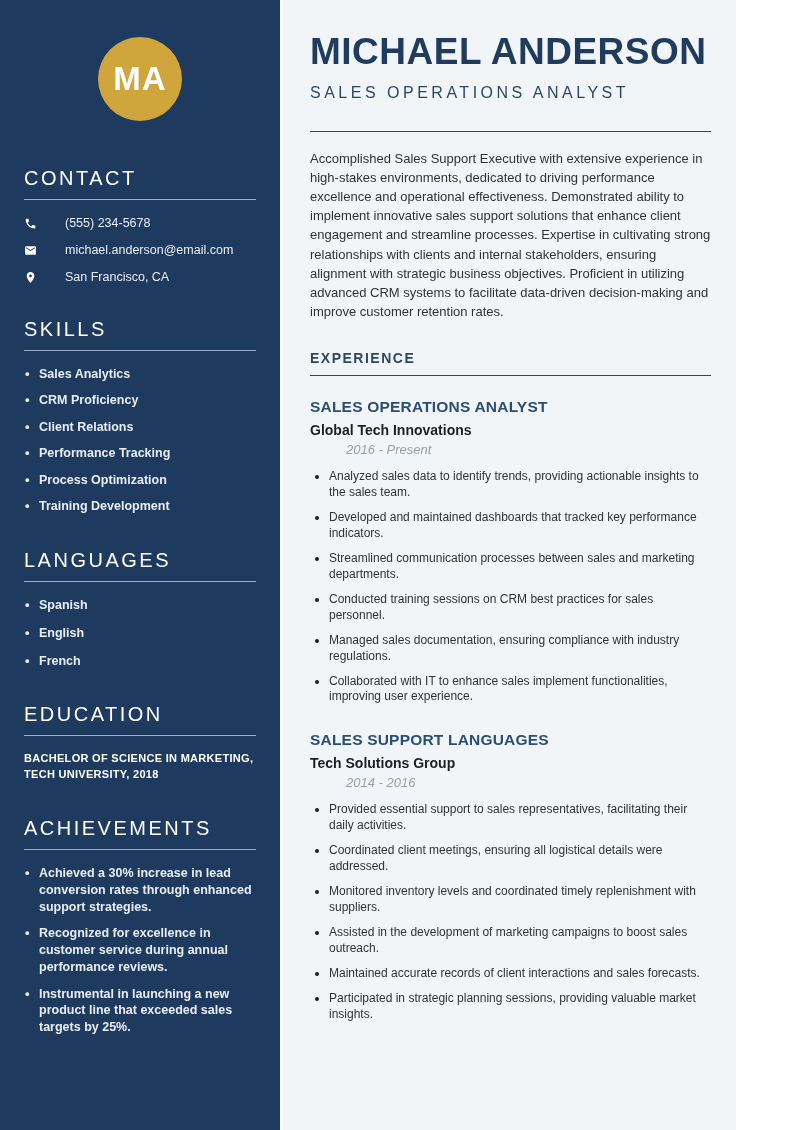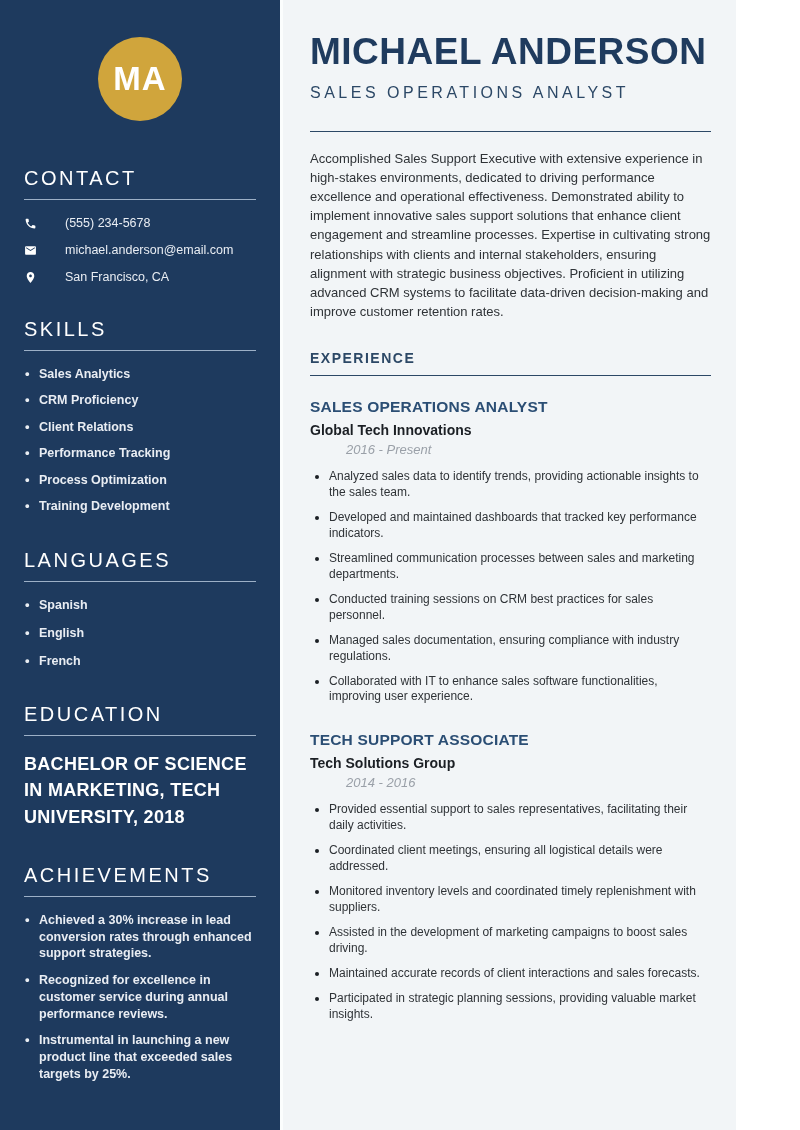--- a/index.html
+++ b/index.html
@@ -59,21 +59,21 @@
     padding-left:15px;position:relative;
     margin-bottom:9.5px;
   }
   .side-list li::before{
     content:"•";position:absolute;left:1px;top:-1px;
     color:var(--sidebar-text);font-size:13px;
   }
   .side-list.loose li{margin-bottom:11px;}
   .edu-degree{
     margin-top:15px;
-    font-size:18px;font-weight:700;letter-spacing:0.3px;
+    font-size:11px;font-weight:700;letter-spacing:0.3px;
     line-height:1.45;color:#fff;
   }
   
   .main{
     flex:1;height:100%;
     background:var(--main-bg);
     border-left:3px solid #fbfdfd;
     padding:33px 25px 20px 27px;
   }
   .name{
@@ -222,34 +222,34 @@
         <div class="job-title">SALES OPERATIONS ANALYST</div>
         <div class="job-company">Global Tech Innovations</div>
         <div class="job-dates">2016 - Present</div>
         <ul class="job-bullets">
 
         <li>Analyzed sales data to identify trends, providing actionable insights to the sales team.</li>
             <li>Developed and maintained dashboards that tracked key performance indicators.</li>
             <li>Streamlined communication processes between sales and marketing departments.</li>
             <li>Conducted training sessions on CRM best practices for sales personnel.</li>
             <li>Managed sales documentation, ensuring compliance with industry regulations.</li>
-            <li>Collaborated with IT to enhance sales software functionalities, improving user experience.</li>
+            <li>Collaborated with IT to enhance sales implement functionalities, improving user experience.</li>
           </ul>
       </div>
 
       <div class="job">
-        <div class="job-title">TECH SUPPORT ASSOCIATE</div>
+        <div class="job-title">SALES SUPPORT LANGUAGES</div>
         <div class="job-company">Tech Solutions Group</div>
         <div class="job-dates">2014 - 2016</div>
         <ul class="job-bullets">
 
         <li>Provided essential support to sales representatives, facilitating their daily activities.</li>
             <li>Coordinated client meetings, ensuring all logistical details were addressed.</li>
             <li>Monitored inventory levels and coordinated timely replenishment with suppliers.</li>
-            <li>Assisted in the development of marketing campaigns to boost sales driving.</li>
+            <li>Assisted in the development of marketing campaigns to boost sales outreach.</li>
             <li>Maintained accurate records of client interactions and sales forecasts.</li>
             <li>Participated in strategic planning sessions, providing valuable market insights.</li>
           </ul>
       </div>
     </section>
 
   </main>
 </div>
 
 </body></html>

